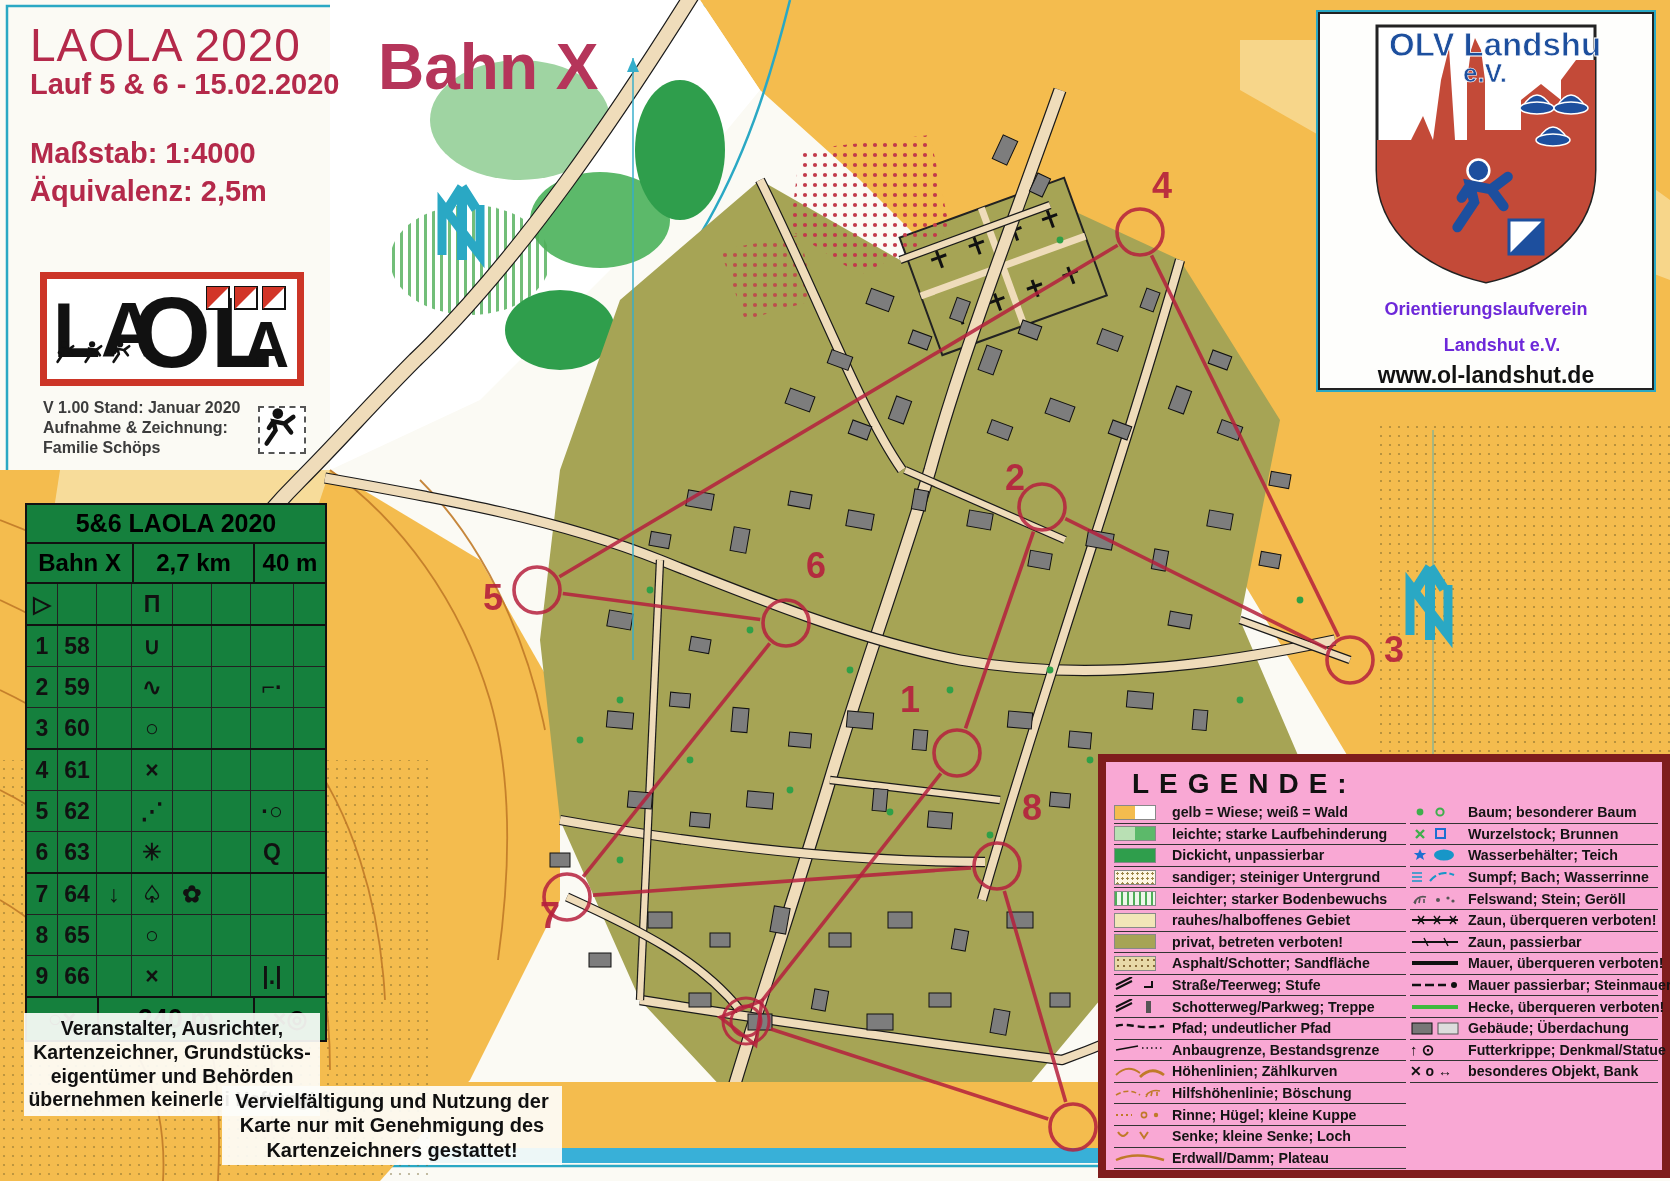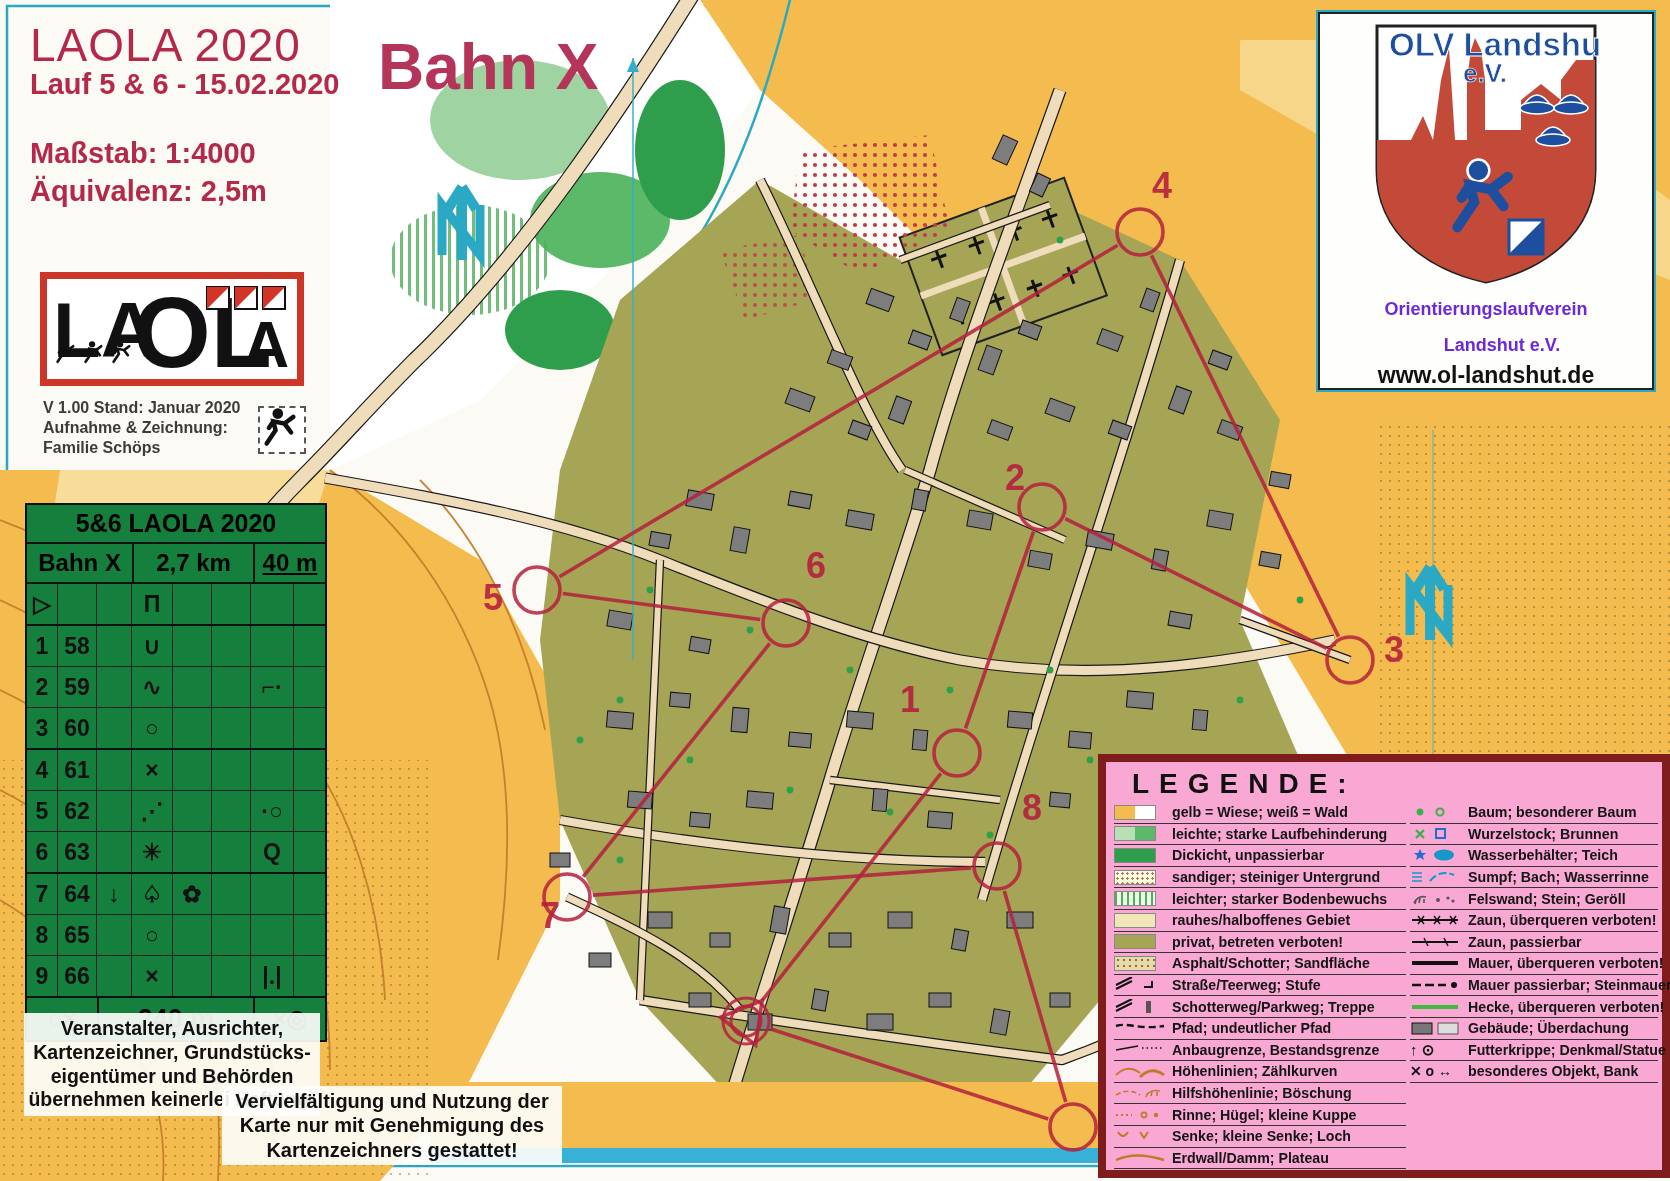--- a/index.html
+++ b/index.html
@@ -20,21 +20,21 @@
   
   #ver{left:35px;top:398px;width:300px;font-size:16px;font-weight:bold;color:#3c3c3c;line-height:1.25;margin-left:8px;}
   #verrun{position:absolute;left:215px;top:8px;width:44px;height:44px;border:2px dashed #555;background:#fff;}
   
   #card{left:25px;top:503px;width:298px;background:#15803d;border:2px solid #111;}
   #card .title{font-size:25px;font-weight:bold;text-align:center;padding:4px 0;border-bottom:2px solid #111;}
   #card .hdr{display:flex;border-bottom:2px solid #111;font-size:24px;font-weight:bold;text-align:center;}
   #card .hdr div{padding:5px 0;}
   #card .hc1{width:108px;border-right:2px solid #111;}
   #card .hc2{width:122px;border-right:2px solid #111;text-align:center;}
-  #card .hc3{width:72px;text-decoration:underline;}
+  #card .hc3{width:72px;}
   .crow{display:flex;height:40px;border-bottom:1px solid #222;}
   .crow.thick{border-bottom:2.5px solid #111;}
   .crow div{border-right:1px solid #222;display:flex;align-items:center;justify-content:center;
             font-size:23px;font-weight:bold;color:#111;}
   .crow div:last-child{border-right:none;}
   .cA{width:30px;} .cB{width:38px;} .cC{width:34px;} .cD{width:40px;}
   .cE{width:38px;} .cF{width:38px;} .cG{width:42px;} .cH{width:32px;flex:1;}
   .sym{font-size:25px;}
   #finrow{display:flex;height:42px;align-items:stretch;}
   #finrow div{display:flex;align-items:center;justify-content:center;font-weight:bold;}

